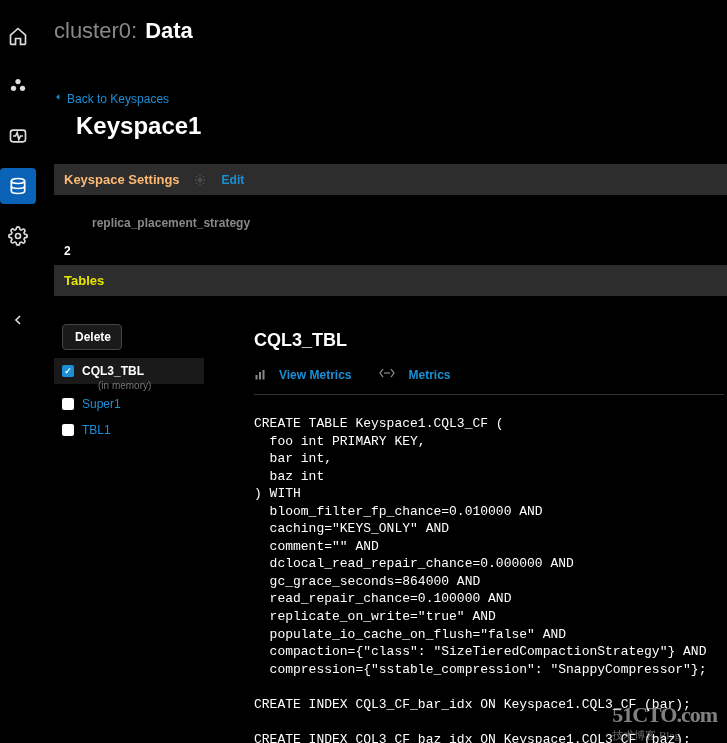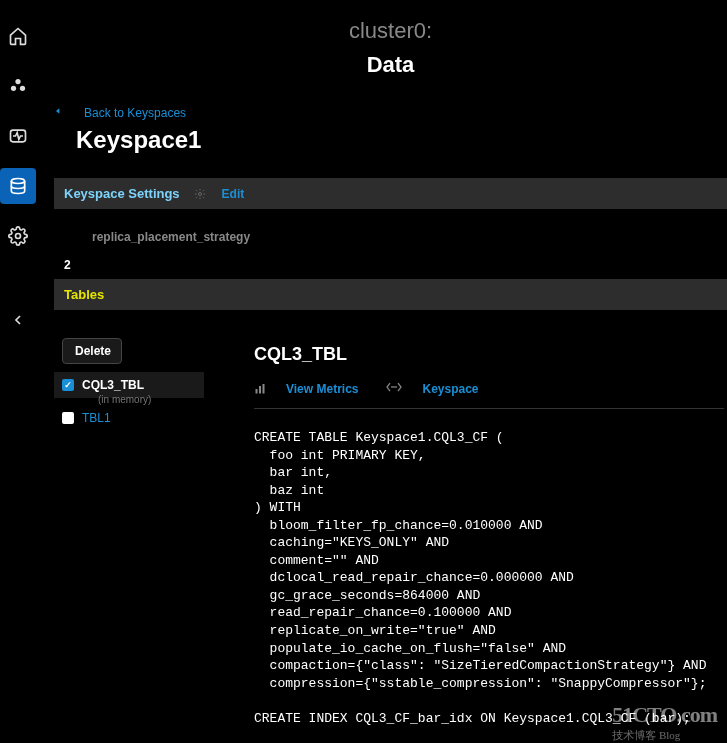--- a/index.html
+++ b/index.html
@@ -30,42 +30,42 @@
   justify-content: center;
   border-radius: 4px;
   cursor: pointer;
 }
 .nav-item.active { background: #0a63b6; }
 .nav-divider { height: 20px; }
 .main-area { flex: 1; display: flex; flex-direction: column; }
 .header {
   padding: 18px 18px 10px 18px;
 }
-.title-line { display: flex; align-items: center; gap: 8px; flex-direction: column; }
+.title-line { display: flex; align-items: flex-start; gap: 8px; }
 .title-muted { color: #888; font-size: 22px; font-weight: 300; }
 .title-bold { color: #fff; font-size: 22px; font-weight: 600; }
 .breadcrumb {
-  margin-top: 28px;
+  margin-top: 48px;
   display: flex;
   align-items: flex-start;
-  gap: 22px;
+  gap: 5px;
   color: #1b8fd6;
   font-size: 12px;
   cursor: pointer;
 }
 .h1 { color: #fff; font-size: 24px; font-weight: 600; margin-top: 6px; margin-left: 22px; }
 .section-bar {
   background: #2d2d2d;
   padding: 8px 10px;
   display: flex;
   align-items: center;
   gap: 14px;
   margin: 14px 0 0 18px;
 }
-.section-title { color: #7dd3fc; font-size: 13px; font-weight: 700; }
+.section-title { color: #fdba74; font-size: 13px; font-weight: 700; }
 .edit-link {
   color: #1b8fd6;
   font-size: 12px;
   font-weight: 600;
   display: flex;
   align-items: center;
   gap: 16px;
   cursor: pointer;
 }
 .settings-rows { margin: 14px 0 0 28px; }
@@ -108,21 +108,21 @@
 .tbl-sublabel { color: #777; font-size: 10px; margin-left: 36px; margin-top: -4px; padding-left: 8px; }
 .details-area {
   flex: 1; padding: 10px 0 0 50px; overflow: hidden;
 }
 .detail-title { color: #fff; font-size: 18px; font-weight: 700; margin-top: 6px; }
 .detail-actions {
   display: flex; align-items: center; gap: 28px; margin-top: 16px;
 }
 .action-link {
   color: #1b8fd6; font-size: 12px; font-weight: 600;
-  display: flex; align-items: center; gap: 20px; cursor: pointer;
+  display: flex; align-items: center; gap: 13px; cursor: pointer;
 }
 .action-icon { color: #888; }
 .hr { border: none; border-top: 1px solid #333; margin: 12px 0 0 0; width: 470px; }
 .code-block {
   font-family: "Courier New", monospace;
   font-size: 13px;
   color: #fff;
   white-space: pre;
   margin-top: 20px;
   line-height: 1.35;
@@ -223,20 +223,24 @@
 
   <div class="tables-area">
     <div class="tables-left">
       <button class="delete-btn">Delete</button>
       <div class="table-list">
         <div class="table-item selected">
           <span class="tbl-check checked"></span>
           <span class="tbl-label">CQL3_TBL</span>
         </div>
         <div class="tbl-sublabel">(in memory)</div>
+        <div class="table-item">
+          <span class="tbl-check"></span>
+          <span class="tbl-label">Super1</span>
+        </div>
         <div class="table-item">
           <span class="tbl-check"></span>
           <span class="tbl-label">TBL1</span>
         </div>
       </div>
     </div>
 
     <div class="details-area">
       <div class="detail-title">CQL3_TBL</div>
       <div class="detail-actions">
@@ -248,21 +252,21 @@
             </svg>
           <span>View Metrics</span>
         </span>
         <span class="action-link">
           <span class="action-icon">
             <svg width="16" height="12" viewBox="0 0 32 24" fill="none" stroke="#888" stroke-width="2.5">
                 <path d="M8 4l-6 8 6 8M24 4l6 8-6 8"></path>
                 <line x1="10" y1="12" x2="22" y2="12"></line>
               </svg>
           </span>
-          <span>Keyspace</span>
+          <span>Metrics</span>
         </span>
       </div>
       <hr class="hr">
       <div class="code-block">CREATE TABLE Keyspace1.CQL3_CF (
   foo int PRIMARY KEY,
   bar int,
   baz int
 ) WITH
   bloom_filter_fp_chance=0.010000 AND
   caching="KEYS_ONLY" AND

